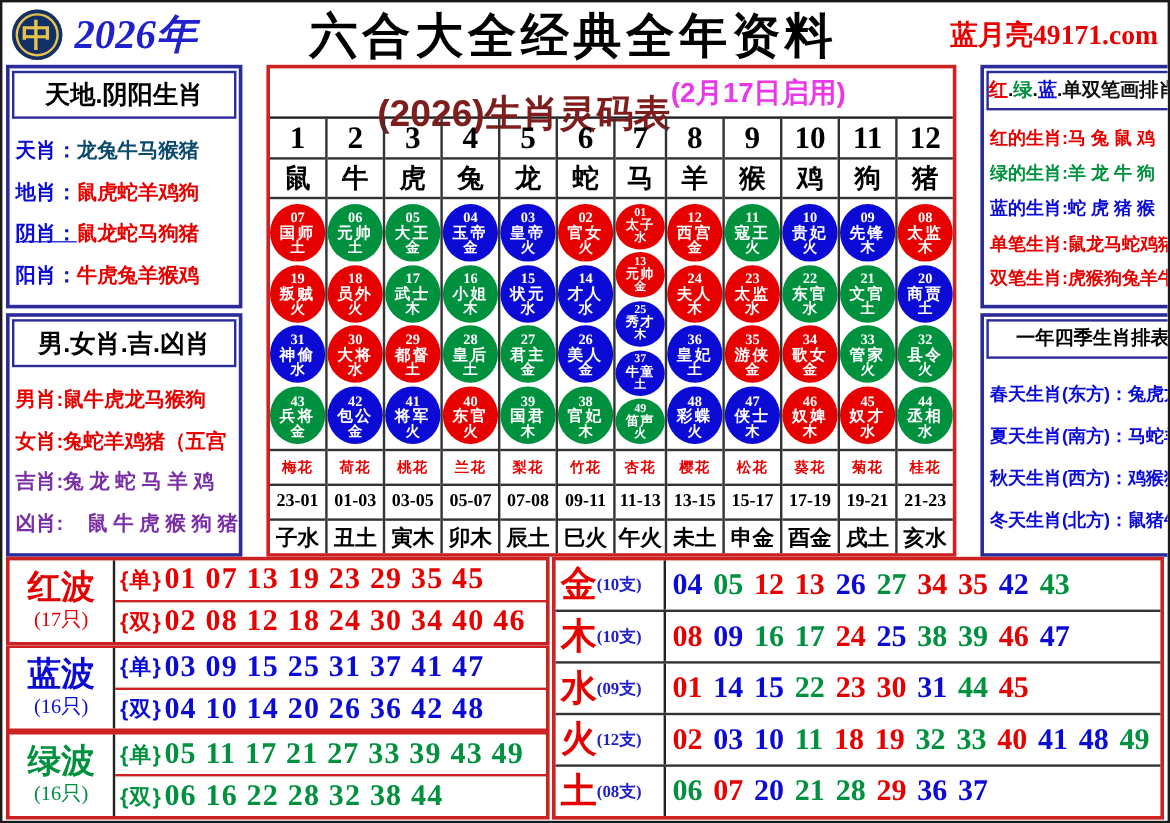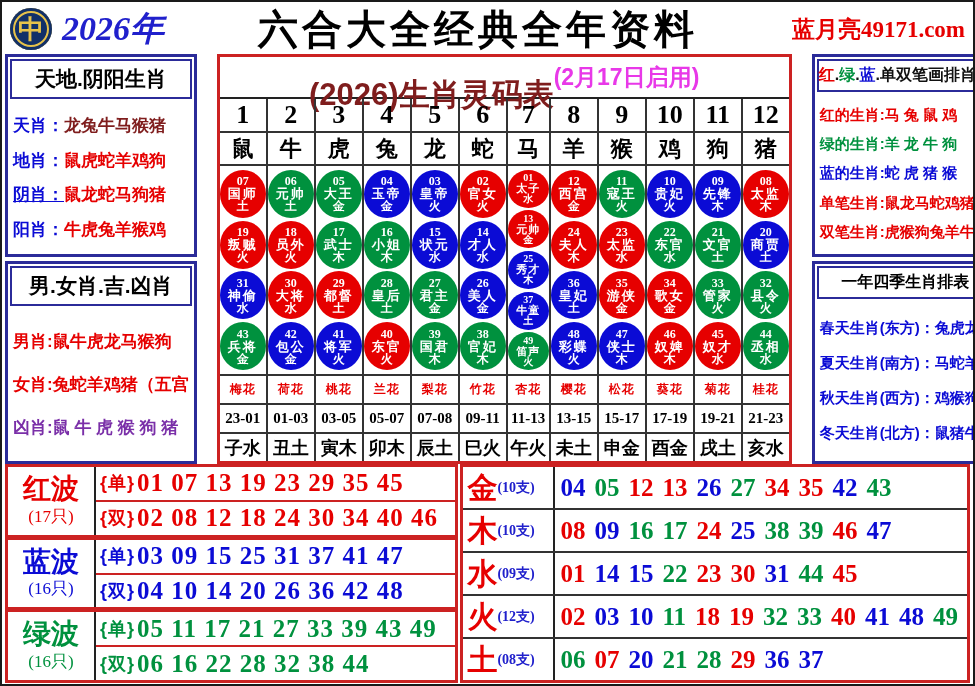--- a/index.html
+++ b/index.html
@@ -100,32 +100,33 @@
     <div class="year">2026年</div>
     <div class="main-title">六合大全经典全年资料</div>
     <a class="site" href="#">蓝月亮49171.com</a>
   </div>
 
   <div class="mid">
     <div class="side-col left-col">
       <div class="panel">
         <div class="panel-head">天地.阴阳生肖</div>
         <div class="panel-body" id="left-top-rows">
-            <div class="p-row"><span class="lab" style="color: rgb(11, 11, 213);">天肖：</span><span style="color: #7f1d1d;">龙兔牛马猴猪</span></div>
+            <div class="p-row"><span class="lab" style="color: rgb(11, 11, 213);">天肖：</span><span style="color: #0c4a6e;">龙兔牛马猴猪</span></div>
             <div class="p-row"><span class="lab" style="color: rgb(11, 11, 213);">地肖：</span><span style="color: rgb(230, 0, 0);">鼠虎蛇羊鸡狗</span></div>
             <div class="p-row"><span class="lab" style="color: rgb(11, 11, 213); text-decoration: underline;">阴肖：</span><span style="color: rgb(230, 0, 0);">鼠龙蛇马狗猪</span></div>
             <div class="p-row"><span class="lab" style="color: rgb(11, 11, 213);">阳肖：</span><span style="color: rgb(230, 0, 0);">牛虎兔羊猴鸡</span></div>
           </div>
       </div>
       <div class="panel">
         <div class="panel-head">男.女肖.吉.凶肖</div>
         <div class="panel-body" id="left-bottom-rows">
             <div class="p-row"><span class="lab" style="color: rgb(230, 0, 0);">男肖:</span><span style="color: rgb(230, 0, 0);">鼠牛虎龙马猴狗</span></div>
             <div class="p-row"><span class="lab" style="color: rgb(230, 0, 0);">女肖:</span><span style="color: rgb(230, 0, 0);">兔蛇羊鸡猪（五宫</span></div>
-            <div class="p-row"><span class="lab" style="color: rgb(122, 47, 168);">凶肖:</span><span style="color: rgb(122, 47, 168);">鼠 牛 虎 猴 狗 猪</span></div>
+            <div class="p-row"><span class="lab" style="color: rgb(122, 47, 168);">吉肖:</span><span style="color: rgb(122, 47, 168);">兔 龙 蛇 马 羊 鸡</span></div>
+            <div class="p-row"><span class="lab" style="color: rgb(122, 47, 168);">凶肖:</span><span style="color: rgb(122, 47, 168); margin-left: 20px;">鼠 牛 虎 猴 狗 猪</span></div>
           </div>
       </div>
     </div>
 
     <div class="ztable">
       <div class="ztitle">
         <span class="t1">(2026)生肖灵码表</span>
         <span class="t2">(2月17日启用)</span>
       </div>
       <div class="zgrid" id="zgrid">

